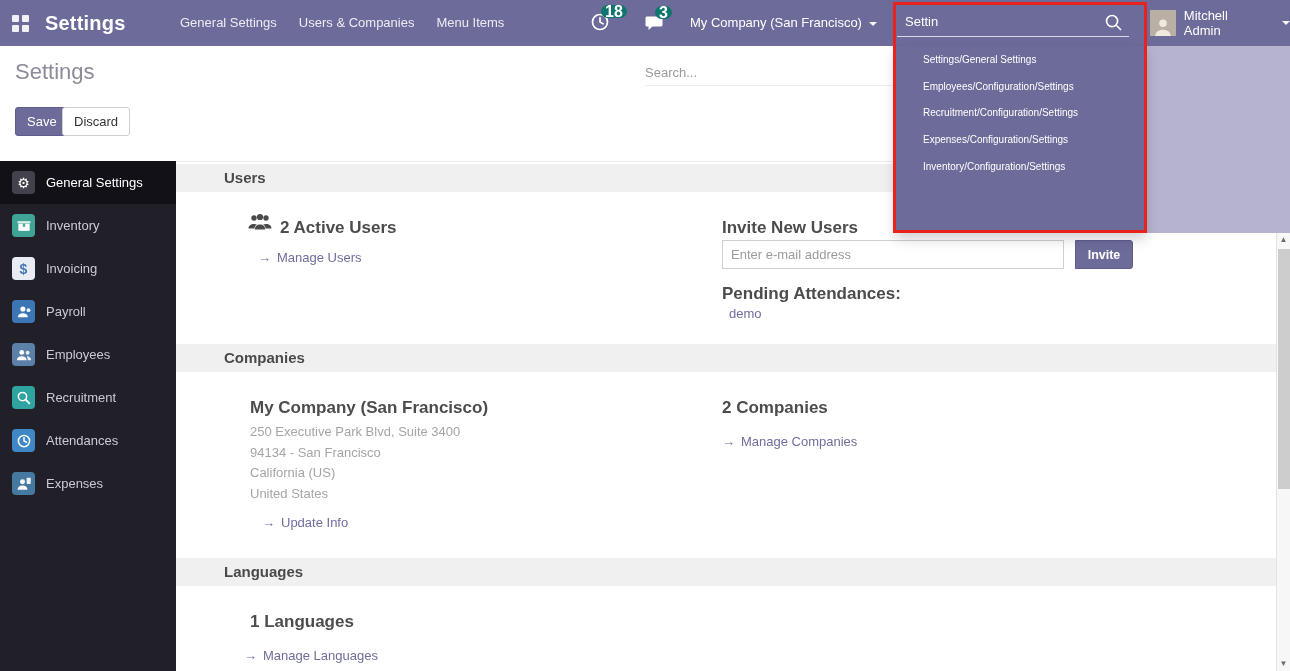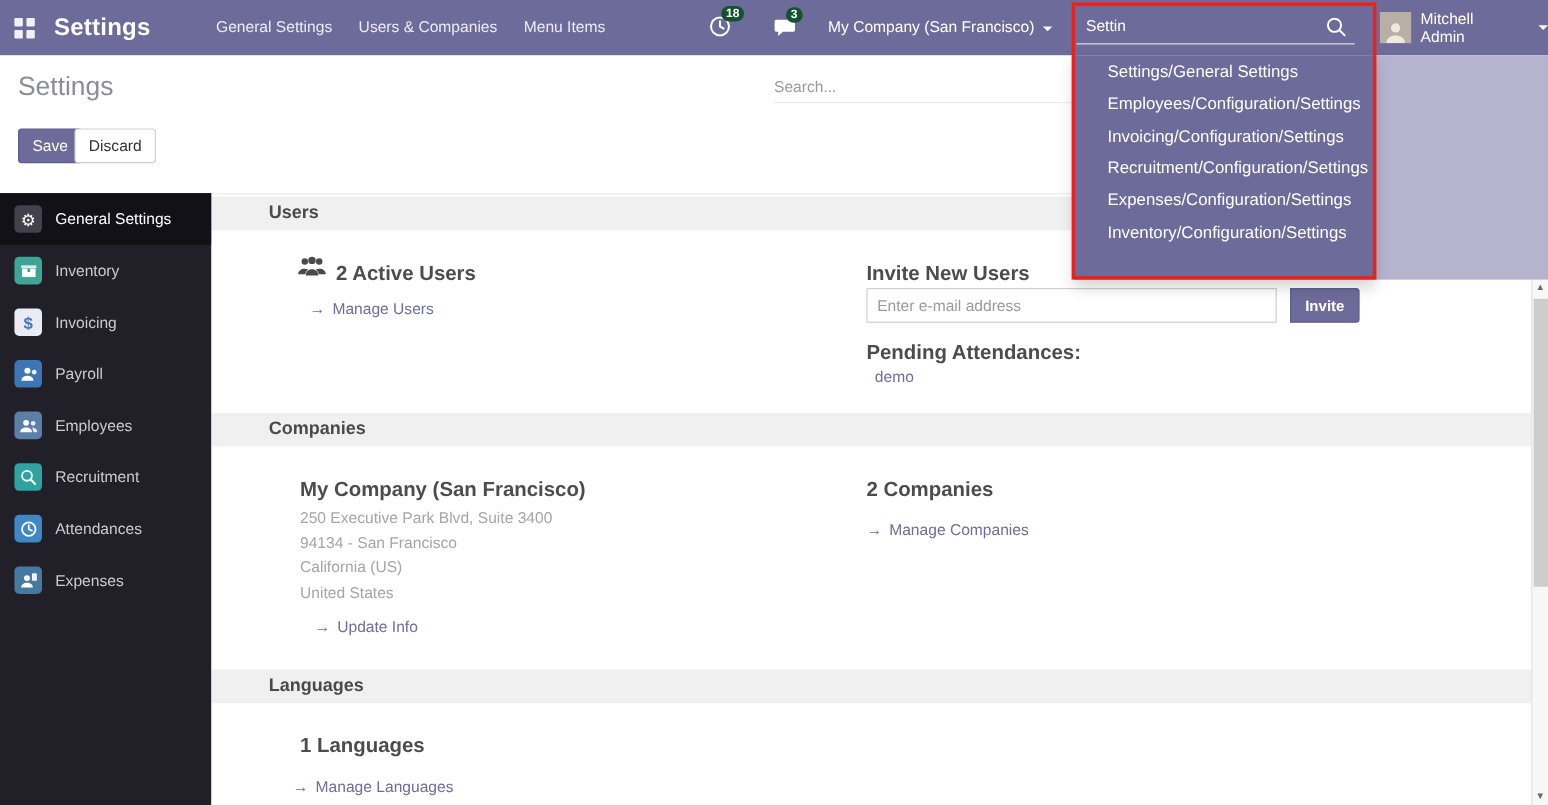--- a/index.html
+++ b/index.html
@@ -27,21 +27,21 @@
     font-size:20px; font-weight:bold; letter-spacing:.2px;
   }
   .nav-menu { position:absolute; left:169px; top:0; height:46px; display:flex; }
   .nav-menu-item {
     line-height:46px; padding:0 11px; font-size:13px; color:#edecf5; cursor:pointer;
     white-space:nowrap;
   }
   .systray-icon { position:absolute; top:12px; cursor:pointer; }
   .badge {
     position:absolute; top:-7px; left:11px;
-    background:#14532d; color:#fff; font-size:10px; font-weight:bold;
+    background:#0f766e; color:#fff; font-size:16px; font-weight:bold;
     padding:1px 4px; border-radius:8px; line-height:11px;
   }
   .company-switcher {
     position:absolute; left:690px; top:0; line-height:46px; font-size:13px;
     color:#fff; cursor:pointer; white-space:nowrap;
   }
   .caret {
     display:inline-block; width:0; height:0;
     border-left:4px solid transparent; border-right:4px solid transparent;
     border-top:4px solid #fff; margin-left:7px; vertical-align:middle; opacity:.95;
@@ -68,21 +68,21 @@
     font-family:"Liberation Sans", sans-serif;
   }
   .nav-search .search-glyph { position:absolute; right:6px; top:6px; }
 
   .search-dropdown {
     position:absolute; left:895px; top:46px; width:251px; height:187px;
     background:#6d6b9a; z-index:20; box-shadow:0 6px 12px rgba(0,0,0,.18);
   }
   .search-result {
     height:26.7px; display:flex; align-items:center;
-    padding-left:28px; font-size:14px; color:#ffffff; cursor:pointer;
+    padding-left:28px; font-size:10px; color:#ffffff; cursor:pointer;
     white-space:nowrap;
   }
 
   .annotation-box {
     position:absolute; left:893px; top:2px; width:254px; height:231px;
     border:3px solid #e8231d; z-index:50; pointer-events:none;
   }
   .side-overlay {
     position:absolute; left:1146px; top:46px; width:144px; height:187px;
     background:#b5b3ce; z-index:19;
@@ -222,21 +222,20 @@
     <svg width="19" height="19" viewBox="0 0 20 20">
       <circle cx="8.5" cy="8.5" r="5.8" stroke="#fff" stroke-width="1.7" fill="none"></circle>
       <path d="M12.9 12.9 17.4 17.4" stroke="#fff" stroke-width="1.7" stroke-linecap="round"></path>
     </svg>
   </span>
 </div>
 
 <div class="search-dropdown">
   <div class="search-result">Settings/General Settings</div>
   <div class="search-result">Employees/Configuration/Settings</div>
-  <div class="search-result">Invoicing/Configuration/Settings</div>
   <div class="search-result">Recruitment/Configuration/Settings</div>
   <div class="search-result">Expenses/Configuration/Settings</div>
   <div class="search-result">Inventory/Configuration/Settings</div>
 </div>
 
 <div class="side-overlay"></div>
 <div class="annotation-box"></div>
 
 <div class="control-panel">
   <div class="page-title">Settings</div>

